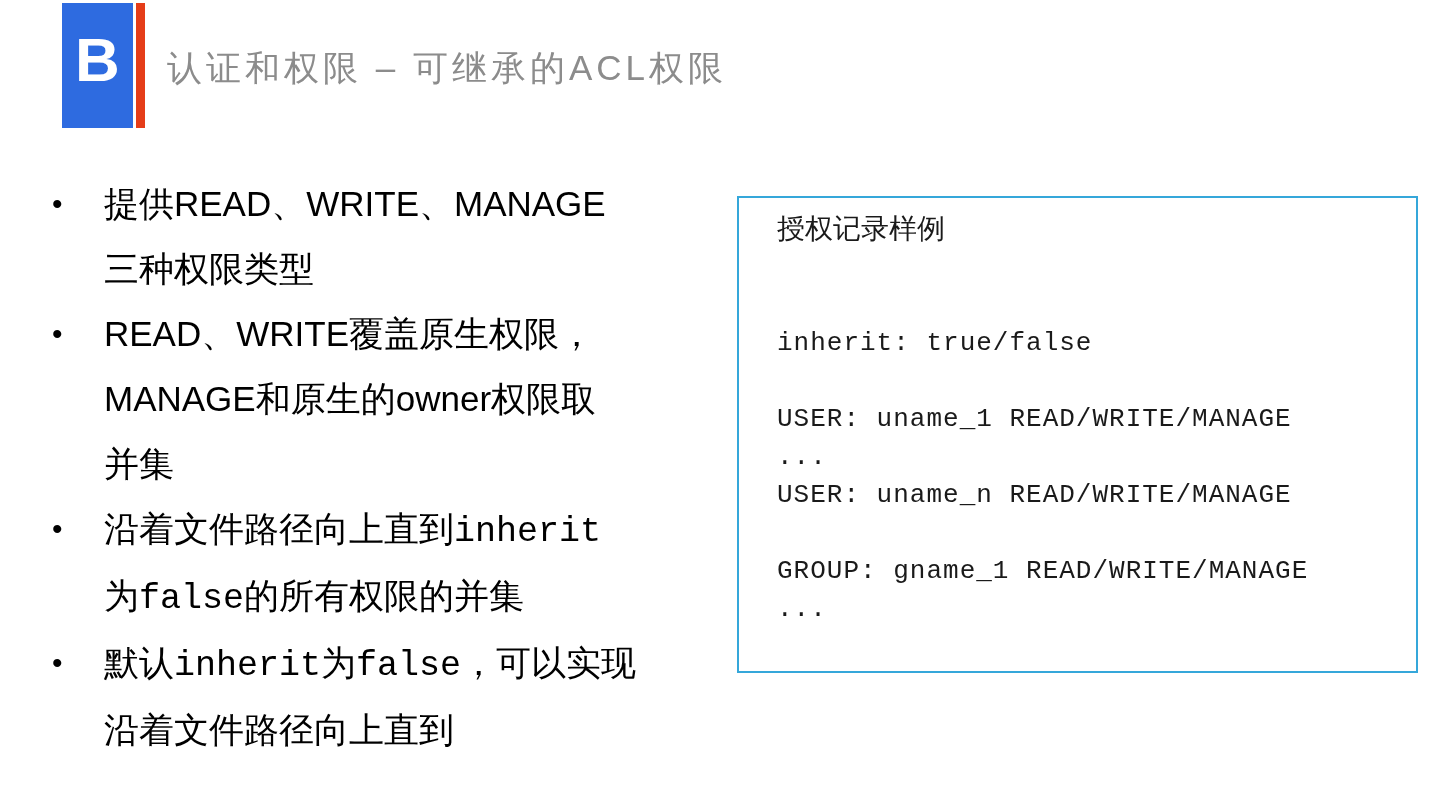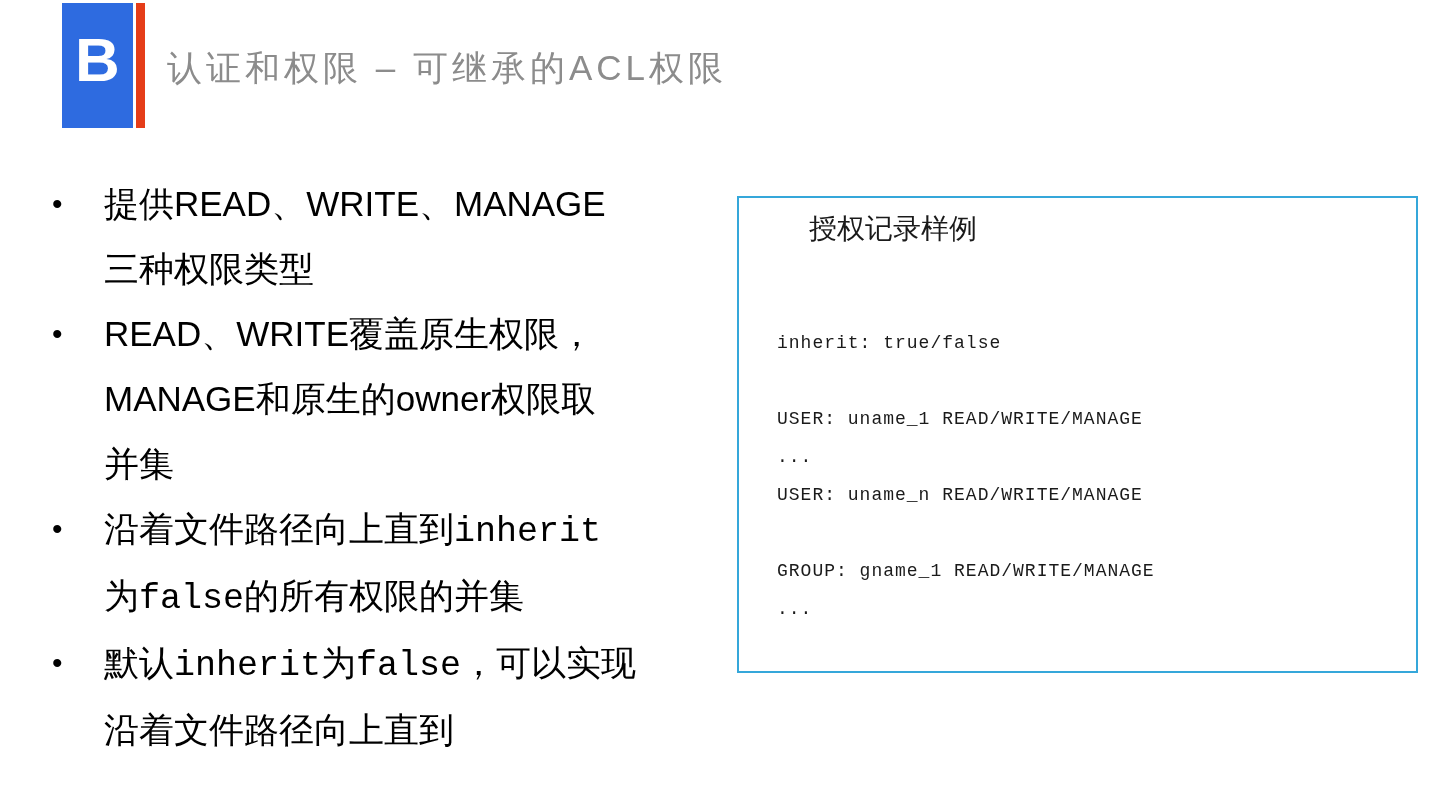--- a/index.html
+++ b/index.html
@@ -54,25 +54,24 @@
     border: 2px solid #35a7da;
     box-sizing: border-box;
     background: #ffffff;
     padding: 12px 0 0 38px;
     overflow: hidden;
   }
   .box-title {
     font-size: 28px; line-height: 38px; height: 38px;
     color: #1a1a1a;
     font-family: "Liberation Serif", "DejaVu Serif", serif;
-    margin-left: 32px;
   }
   .code-line {
     font-family: "Liberation Mono", "DejaVu Sans Mono", monospace;
-    font-size: 18px; line-height: 38px; height: 38px;
+    font-size: 26px; line-height: 38px; height: 38px;
     letter-spacing: 1px;
     color: #1a1a1a;
     white-space: pre;
   }
 </style>
 </head>
 <body>
 
 <div class="logo">
   <span class="logo-letter">B</span>

